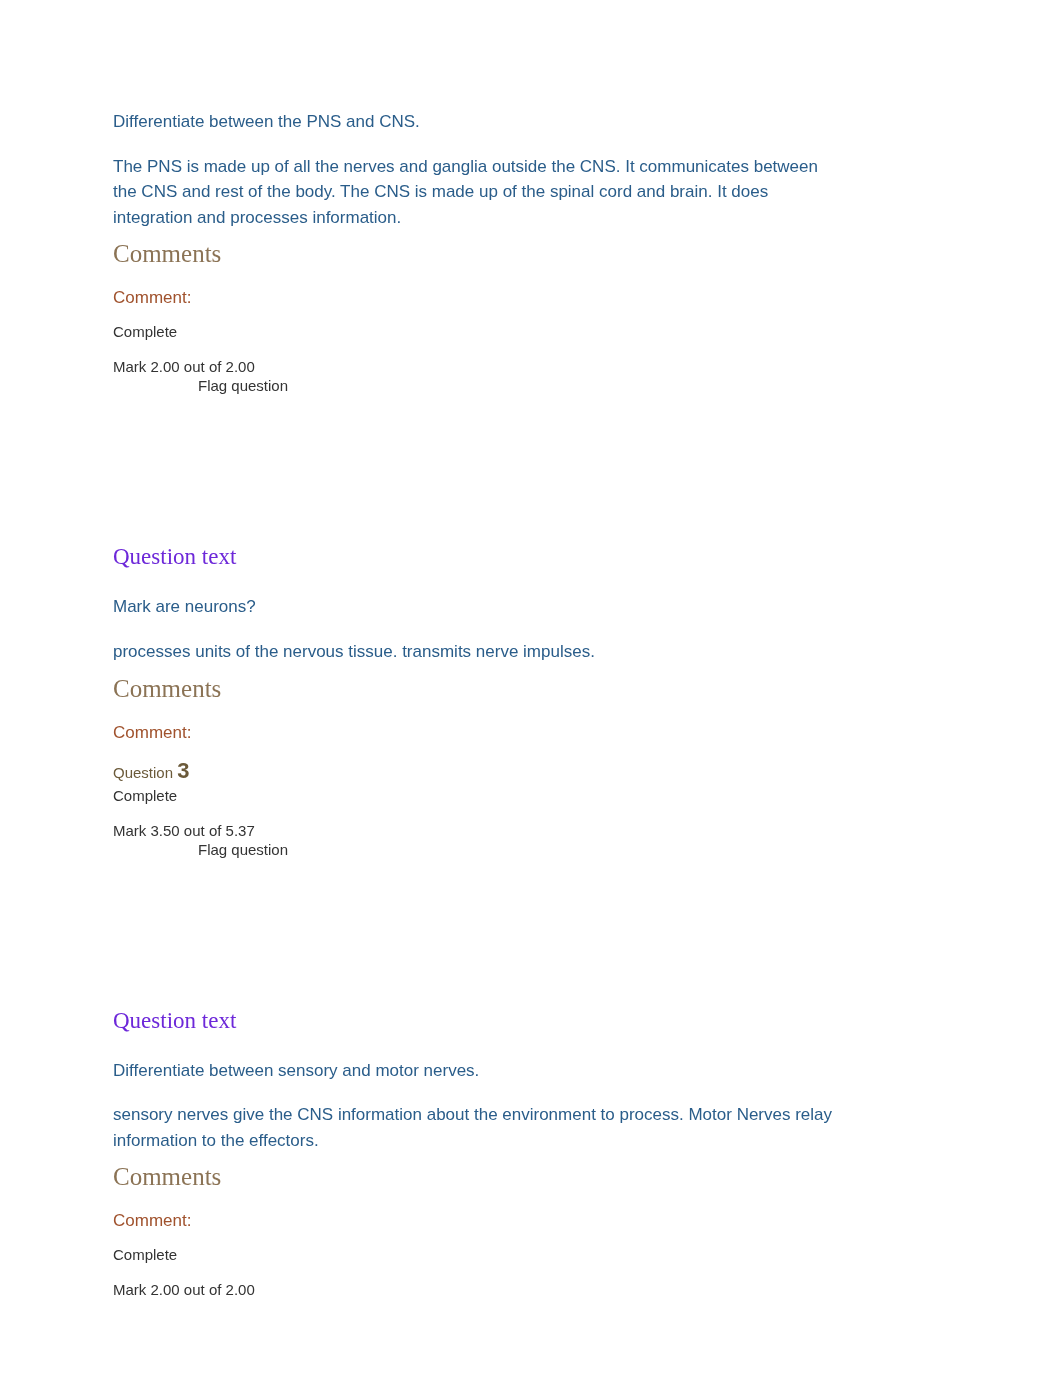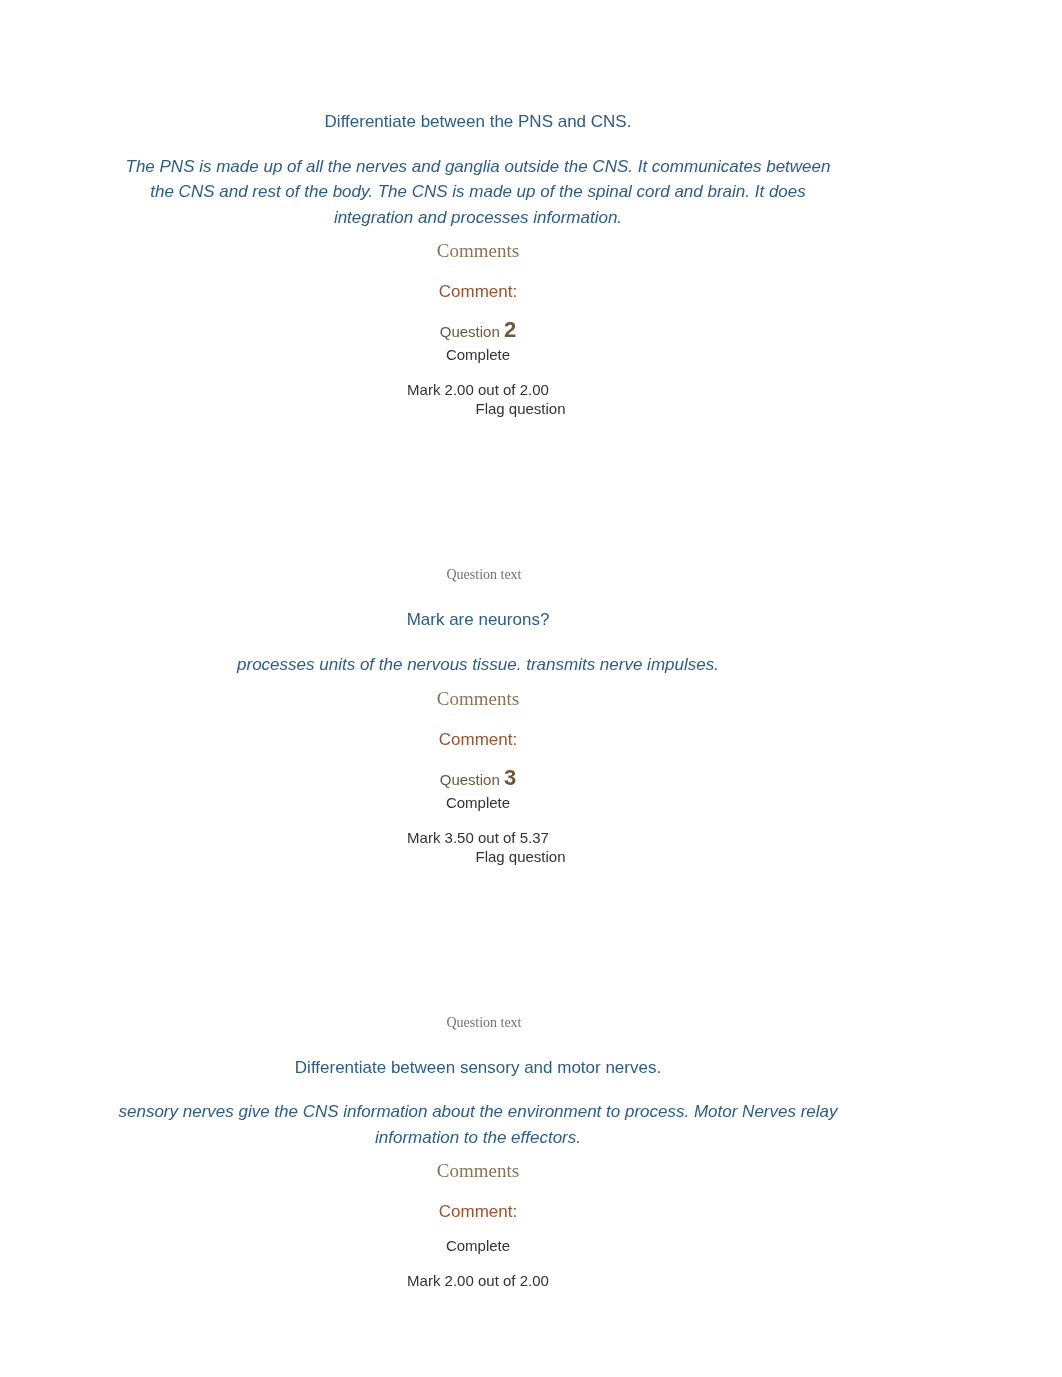--- a/index.html
+++ b/index.html
@@ -17,26 +17,25 @@
       color: #2a5d8a;
       font-size: 17px;
       margin-bottom: 20px;
       line-height: 1.4;
     }
     .answer-text {
       color: #2a5d8a;
       font-size: 17px;
       line-height: 1.5;
       margin-bottom: 8px;
-      font-style: italic;
     }
     .comments-heading {
       color: #8b7355;
       font-family: Georgia, 'Times New Roman', serif;
-      font-size: 19px;
+      font-size: 25px;
       font-weight: normal;
       margin: 10px 0 20px 0;
     }
     .comment-label {
       color: #a0522d;
       font-size: 17px;
       margin-bottom: 15px;
     }
     .question-header {
       margin-top: 5px;
@@ -60,44 +59,40 @@
       font-size: 15px;
       margin-top: 18px;
     }
     .flag-question {
       color: #333;
       font-size: 15px;
       margin-top: 2px;
       margin-left: 85px;
     }
     .question-text-heading {
-      color: #737373;
+      color: #6d28d9;
       font-family: Georgia, 'Times New Roman', serif;
-      font-size: 14px;
+      font-size: 23px;
       font-weight: normal;
-      margin: 150px 0 25px 12px;
+      margin: 150px 0 25px 0;
     }
     .question-block {
       margin-bottom: 0;
-      text-align: center;
     }
   </style>
 </head>
 <body>
 
 <div class="container">
 
   <div class="question-block">
     <div class="question-prompt">Differentiate between the PNS and CNS.</div>
     <div class="answer-text">The PNS is made up of all the nerves and ganglia outside the CNS. It communicates between the CNS and rest of the body. The CNS is made up of the spinal cord and brain. It does integration and processes information.</div>
     <div class="comments-heading">Comments</div>
     <div class="comment-label">Comment:</div>
-    <div class="question-header">
-      <span class="question-label">Question </span><span class="question-number">2</span>
-    </div>
     <div class="status-complete">Complete</div>
     <div class="mark-text">Mark 2.00 out of 2.00</div>
     <div class="flag-question">Flag question</div>
   </div>
 
   <div class="question-block">
     <div class="question-text-heading">Question text</div>
     <div class="question-prompt">Mark are neurons?</div>
     <div class="answer-text">processes units of the nervous tissue. transmits nerve impulses.</div>
     <div class="comments-heading">Comments</div>

